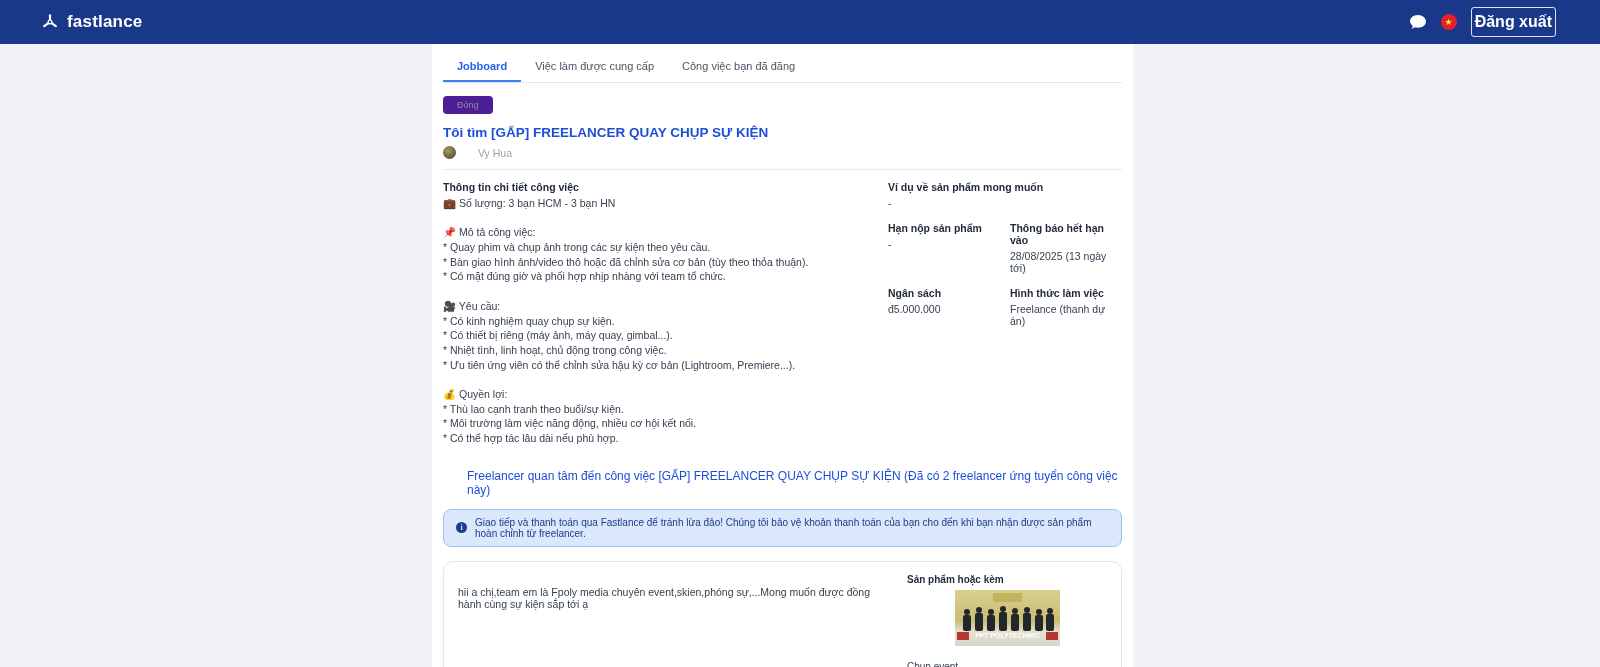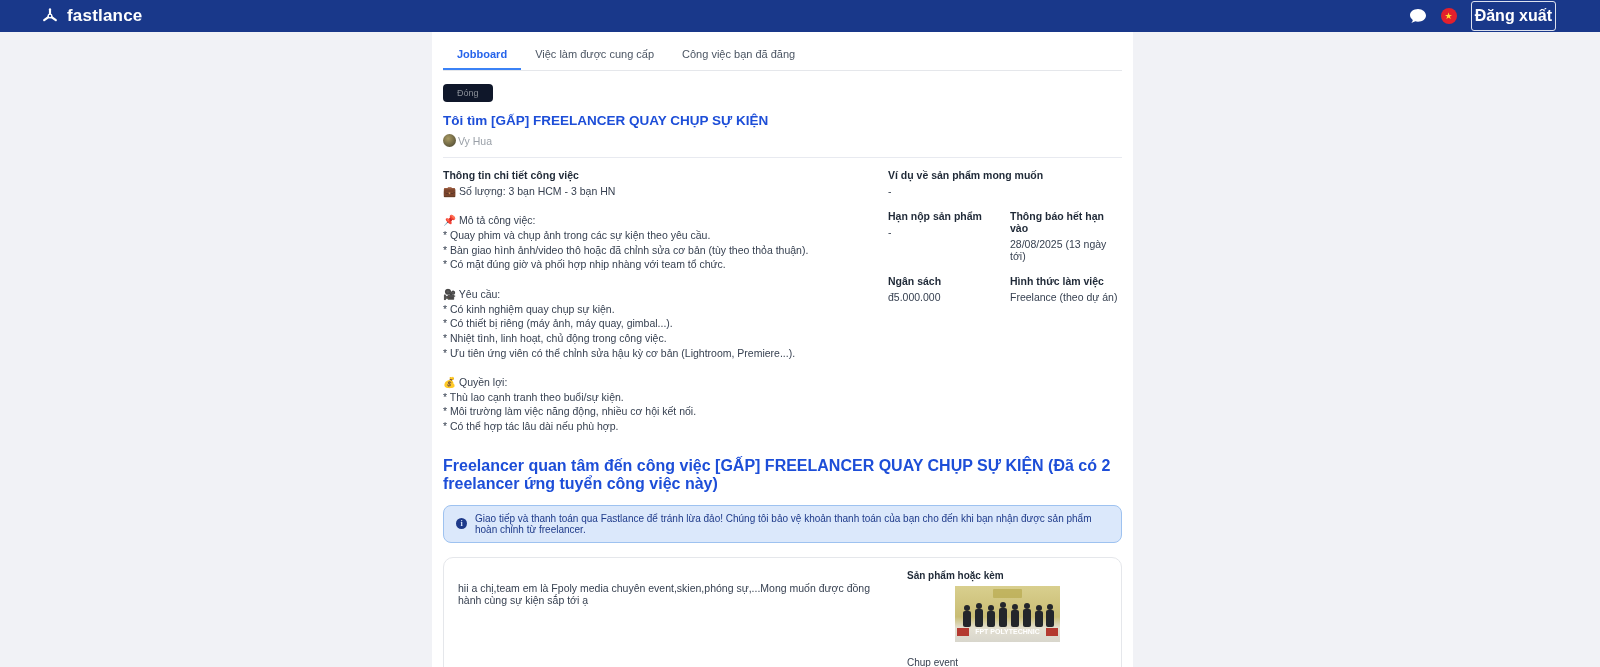--- a/index.html
+++ b/index.html
@@ -1,56 +1,56 @@
 <!DOCTYPE html>
 <html><head>
 <meta charset="utf-8">
 <style>
   * { margin:0; padding:0; box-sizing:border-box; }
   html,body { width:1600px; height:667px; overflow:hidden; }
   body { background:#f1f2f6; font-family:"Liberation Sans","DejaVu Sans",sans-serif; color:#374151; }
 
   
-  .navbar { height:32px; background:#19388a; display:flex; align-items:center; justify-content:space-between; padding:0 44px 0 40px; }
+  .navbar { height:44px; background:#19388a; display:flex; align-items:center; justify-content:space-between; padding:0 44px 0 40px; }
   .brand { display:flex; align-items:center; gap:7px; }
   .brand-icon { width:20px; height:20px; display:block; }
   .brand-name { color:#fff; font-size:17px; font-weight:700; letter-spacing:.2px; }
   .nav-right { display:flex; align-items:center; gap:14px; }
   .chat-icon { width:18px; height:16px; display:block; }
   .flag { width:16px; height:16px; border-radius:50%; background:#e3202c; color:#ffd word; color:#ffde33; font-size:9px; display:flex; align-items:center; justify-content:center; line-height:1; }
   .logout-btn { background:transparent; border:1px solid rgba(255,255,255,.85); color:#fff; font-size:16px; font-weight:700; padding:5px 3px; border-radius:3px; font-family:inherit; cursor:pointer; }
 
   
   .container { width:701px; margin-left:432px; background:#fff; min-height:635px; padding:0 11px 20px 11px; }
 
   .tabs { display:flex; border-bottom:1px solid #e5e7eb; padding-top:7px; }
   .tab { font-size:11px; color:#4b5563; padding:9px 14px 8px 14px; cursor:pointer; }
   .tab.active { color:#2563eb; font-weight:700; border-bottom:2px solid #3b82f6; }
 
-  .status-badge { display:inline-block; margin-top:13px; background:#0f172a; color:#8a8f98; font-size:9px; padding:4px 14px; border-radius:4px; }
+  .status-badge { display:inline-block; margin-top:13px; background:#4c1d95; color:#8a8f98; font-size:9px; padding:4px 14px; border-radius:4px; }
   .job-title { margin-top:11px; font-size:13.5px; font-weight:700; color:#1d4ed8; }
-  .author-row { margin-top:6px; display:flex; align-items:center; gap:2px; }
+  .author-row { margin-top:6px; display:flex; align-items:center; gap:22px; }
   .author-avatar { width:13px; height:13px; border-radius:50%; background:radial-gradient(circle at 40% 35%, #a99a62, #6b6342 60%, #3e3c2c); }
   .author-name { font-size:10.5px; color:#9aa0a8; }
   .header-divider { border:none; border-top:1px solid #e8eaf0; margin-top:10px; }
 
   .job-body { display:flex; margin-top:11px;gap:32px; }
   .job-details { flex:1; padding-right:20px; }
   .details-heading { font-size:10.5px; font-weight:700; color:#1f2937; margin-bottom:3px; }
   .details-text { font-size:10.5px; line-height:1.4; color:#374151; white-space:pre-line; }
 
   .job-meta { width:234px; flex-shrink:0; }
   .meta-group { margin-bottom:13px; }
   .meta-grid { display:flex; margin-bottom:13px; }
   .meta-col1 { width:122px; flex-shrink:0; }
   .meta-col2 { flex:1; }
   .meta-label { font-size:10.5px; font-weight:700; color:#1f2937; margin-bottom:4px; }
   .meta-value { font-size:10.5px; color:#374151; }
 
-  .applicants-heading { margin-top:23px; font-size:16px; font-weight:700; color:#1d4ed8; }
+  .applicants-heading { margin-top:23px; font-size:12px; font-weight:400; color:#1d4ed8;margin-left:24px; }
 
   .notice-banner { margin-top:12px; background:#dbe8fb; border:1px solid #9ec2f0; border-radius:8px; padding:7px 12px; display:flex; align-items:center; gap:8px; }
   .info-icon { width:11px; height:11px; border-radius:50%; background:#1e3a8a; color:#dbe8fb; font-size:8px; font-weight:700; display:flex; align-items:center; justify-content:center; flex-shrink:0; font-family:"Liberation Serif",serif; }
   .notice-text { font-size:10px; color:#1e3a8a; }
 
   
   .applicant-card { margin-top:14px; border:1px solid #e5e7eb; border-radius:10px; padding:12px 14px 15px 14px; display:flex; position:relative; min-height:170px; }
   .card-left { flex:1; padding-right:16px; }
   .user-row { display:flex; align-items:center; gap:7px; margin-top:4px; }
   .user-avatar { width:20px; height:20px; border-radius:50%; background:radial-gradient(circle at 50% 38%, #f2f4f6 0 28%, #3f7fc4 30%, #2d66a8); }
@@ -147,21 +147,21 @@
           <div class="meta-value">28/08/2025 (13 ngày tới)</div>
         </div>
       </div>
       <div class="meta-grid">
         <div class="meta-col1">
           <div class="meta-label">Ngân sách</div>
           <div class="meta-value">đ5.000.000</div>
         </div>
         <div class="meta-col2">
           <div class="meta-label">Hình thức làm việc</div>
-          <div class="meta-value">Freelance (theo dự án)</div>
+          <div class="meta-value">Freelance (thanh dự án)</div>
         </div>
       </div>
     </aside>
   </div>
 
   <h2 class="applicants-heading">Freelancer quan tâm đến công việc [GẤP] FREELANCER QUAY CHỤP SỰ KIỆN (Đã có 2 freelancer ứng tuyển công việc này)</h2>
 
   <div class="notice-banner">
     <span class="info-icon">i</span>
     <span class="notice-text">Giao tiếp và thanh toán qua Fastlance để tránh lừa đảo! Chúng tôi bảo vệ khoản thanh toán của bạn cho đến khi bạn nhận được sản phẩm hoàn chỉnh từ freelancer.</span>

